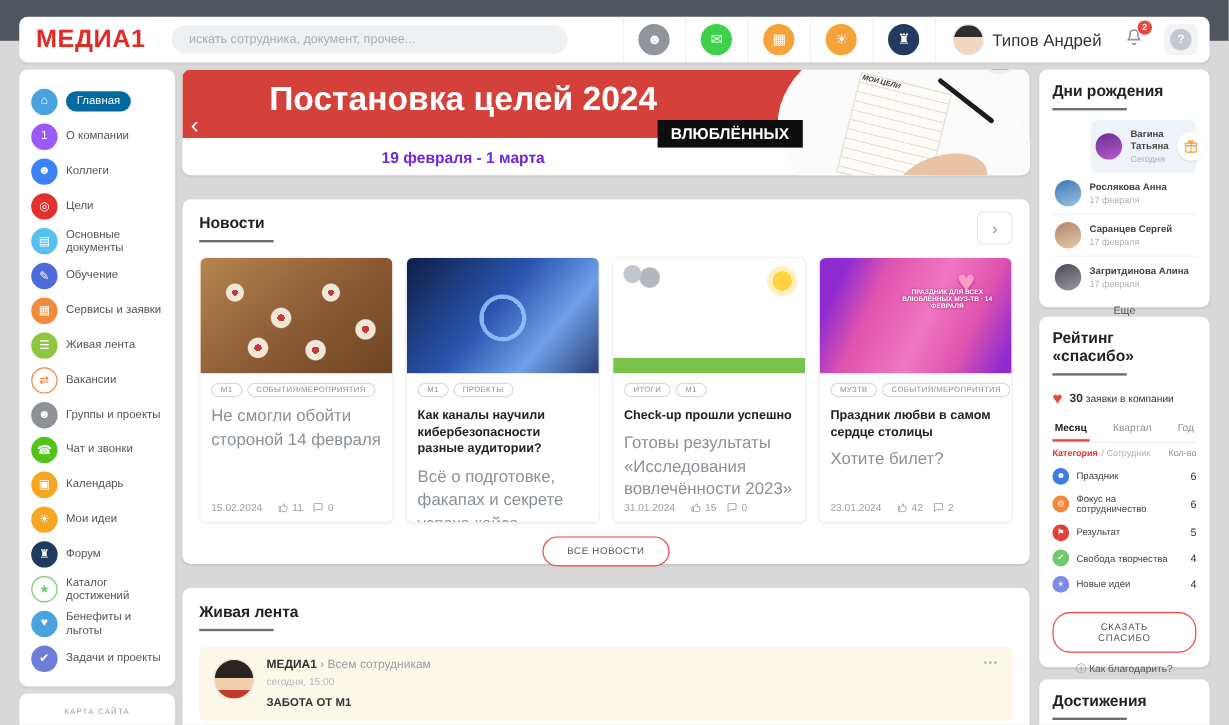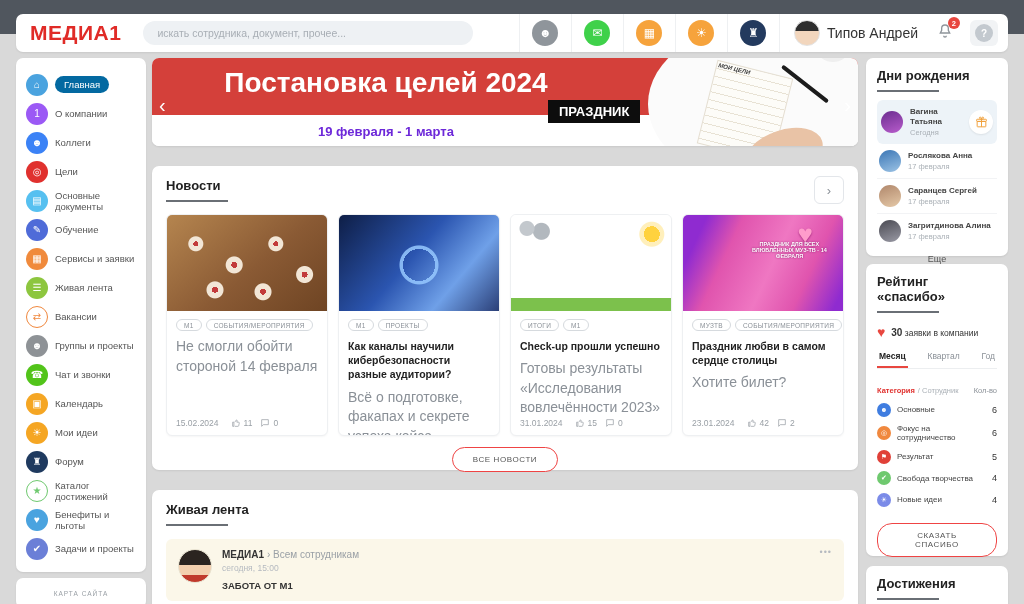--- a/index.html
+++ b/index.html
@@ -98,36 +98,36 @@
   .pline1 { font-size:10px; color:#9aa0a6; }
   .pauthor { font-weight:bold; color:#333; }
   .ptime { font-size:8.5px; color:#b5bac0; margin-top:3px; }
   .ptitle { font-size:9.5px; font-weight:bold; color:#333; margin-top:7px; cursor:pointer; }
   .pmenu { position:absolute; right:12px; top:8px; color:#b5bac0; font-size:9px; letter-spacing:1px; cursor:pointer; }
 
   
   .bday { left:866px; top:58px; width:142px; height:198px; padding:10px 11px; }
   .bd-item { display:flex; align-items:center; gap:7px; padding:6px 2px; border-bottom:1px solid #f2f3f5; cursor:pointer; }
   .bd-item:last-of-type { border-bottom:none; }
-  .bd-item.hl { background:#edf3f8; border-radius:6px; padding:7px 4px; border-bottom:none; }
+  .bd-item.hl { background:#edf3f8; border-radius:6px; padding:7px 4px; border-bottom:none;margin-left:32px; }
   .bav { width:22px; height:22px; min-width:22px; border-radius:50%; }
   .bname { font-size:8px; color:#444; font-weight:bold; line-height:1.25; }
   .bdate { font-size:7.5px; color:#aab0b6; font-weight:normal; margin-top:1px; }
   .giftbtn { margin-left:auto; width:24px; height:24px; min-width:24px; border-radius:50%; background:#fff; display:flex; align-items:center; justify-content:center; cursor:pointer; box-shadow:0 1px 2px rgba(0,0,0,.08); }
   .giftbtn svg { width:13px; height:13px; stroke:#f0a03c; fill:none; stroke-width:1.8; }
   .more { text-align:center; font-size:9px; color:#555; margin-top:6px; cursor:pointer; }
 
   .thanks { left:866px; top:264px; width:142px; height:292px; padding:10px 11px; }
   .heartrow { display:flex; align-items:center; gap:6px; margin-top:11px; }
   .heart { color:#e8473f; font-size:14px; }
   .t-total { font-size:8.5px; color:#333; } .t-total b { font-size:10px; }
   .tabs { display:flex; justify-content:space-between; margin-top:11px; border-bottom:1px solid #eceef0; }
   .tab { font-size:8.5px; color:#8a9097; padding:0 2px 5px 2px; cursor:pointer; }
   .tab.act { color:#222; font-weight:bold; border-bottom:2px solid #e8473f; }
-  .thead { display:flex; margin-top:17px; font-size:7.5px; }
+  .thead { display:flex; margin-top:4px; font-size:7.5px; }
   .th-cat { color:#e0312e; font-weight:bold; } .th-emp { color:#aab0b6; margin-left:3px; } .th-cnt { margin-left:auto; color:#8a9097; }
   .trow { display:flex; align-items:center; gap:6px; margin-top:7.5px; }
   .cic { width:14px; height:14px; min-width:14px; border-radius:50%; color:#fff; font-size:7px; display:flex; align-items:center; justify-content:center; }
   .tlabel { font-size:8px; color:#444; } .tcount { margin-left:auto; font-size:9px; color:#333; }
   .saybtn { width:100%; margin-top:16px; }
   .howrow { text-align:center; font-size:8.5px; color:#555; margin-top:8px; cursor:pointer; }
   .howrow .i { color:#8a9097; }
 
   .achv { left:866px; top:566px; width:142px; height:60px; padding:10px 11px; }
 </style>
@@ -249,21 +249,21 @@
   <div class="ban-white"></div>
   <div class="ban-img">
     <div class="notebook"></div>
     <div class="nb-cap">МОИ ЦЕЛИ</div>
     <div class="pen"></div>
     <div class="cup"></div>
     <div class="hand"></div>
   </div>
   <div class="ban-title">Постановка целей 2024</div>
   <div class="ban-date">19 февраля - 1 марта</div>
-  <div class="ban-cta">ПРАЗДНИК</div>
+  <div class="ban-cta">ВЛЮБЛЁННЫХ</div>
   <div class="chev l">‹</div>
   <div class="chev r">›</div>
 </div>
 
 <div class="card news">
   <div class="sec-title">Новости</div>
   <div class="next-btn">
     <span>›</span>
   </div>
   <div class="ncards">
@@ -455,21 +455,21 @@
     <span class="tab">Квартал</span>
     <span class="tab">Год</span>
   </div>
   <div class="thead">
     <span class="th-cat">Категория</span>
     <span class="th-emp">/ Сотрудник</span>
     <span class="th-cnt">Кол-во</span>
   </div>
   <div class="trow">
     <div class="cic" style="background:#3f7de0">☻</div>
-    <span class="tlabel">Основные</span>
+    <span class="tlabel">Праздник</span>
     <span class="tcount">6</span>
   </div>
   <div class="trow">
     <div class="cic" style="background:#f0883e">◎</div>
     <span class="tlabel">Фокус на сотрудничество</span>
     <span class="tcount">6</span>
   </div>
   <div class="trow">
     <div class="cic" style="background:#e04038">⚑</div>
     <span class="tlabel">Результат</span>

